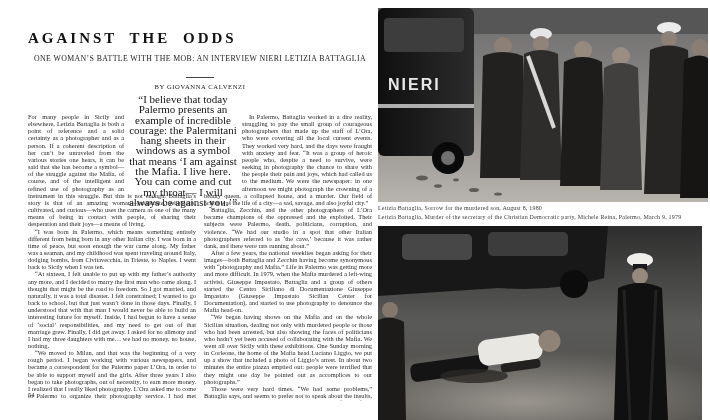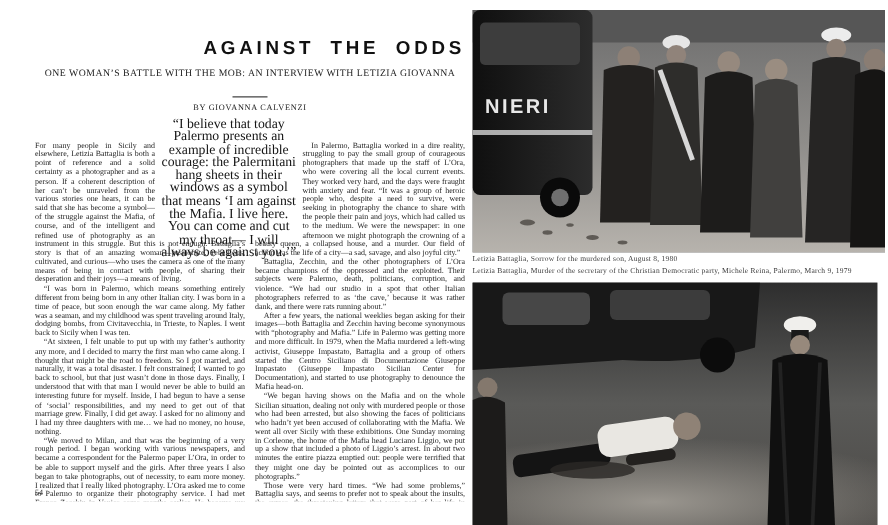--- a/index.html
+++ b/index.html
@@ -6,22 +6,22 @@
   body{
     width:710px;height:420px;overflow:hidden;position:relative;
     background:#ffffff;
     font-family:"Liberation Serif","DejaVu Serif",serif;
     color:#1c1c1c;
     -webkit-font-smoothing:antialiased;
   }
   .abs{position:absolute;}
   
   .article-title{
-    left:28px;top:30px;width:344px;text-align:right;
-    font-family:Liberation Sans, sans-serif;
+    left:28px;top:30px;width:344px;text-align:left;
+    font-family:Liberation Serif, serif;
     font-weight:700;font-size:15px;letter-spacing:3px;word-spacing:6px;color:#111;
   }
   .article-subtitle{
     left:18px;top:54px;width:364px;text-align:center;
     font-size:7.8px;letter-spacing:.4px;color:#222;white-space:nowrap;
   }
   .byline-rule{
     left:186px;top:77px;width:28px;height:0;border-top:1px solid #444;
   }
   .article-byline{
@@ -52,21 +52,21 @@
   .photo-caption{
     left:378px;width:330px;font-size:6px;color:#3a3a3a;letter-spacing:.2px;
   }
   .photo-caption-1{top:205px;}
   .photo-caption-2{top:213.5px;}
 </style>
 </head>
 <body>
 
 <div class="abs article-title">AGAINST THE ODDS</div>
-<div class="abs article-subtitle">ONE WOMAN’S BATTLE WITH THE MOB: AN INTERVIEW WITH LETIZIA GIOVANNA</div>
+<div class="abs article-subtitle">ONE WOMAN’S BATTLE WITH THE MOB: AN INTERVIEW NIERI LETIZIA BATTAGLIA</div>
 <div class="abs byline-rule"></div>
 <div class="abs article-byline">BY GIOVANNA CALVENZI</div>
 
 <div class="abs pull-quote">“I believe that today Palermo presents an example of incredible courage: the Palermitani hang sheets in their windows as a symbol that means ‘I am against the Mafia. I live here. You can come and cut my throat— I will always be against you.’”</div>
 
 <div class="abs text-col text-col-left">
   <div class="quote-spacer-left"></div>
   <p class="no-indent">For many people in Sicily and elsewhere, Letizia Battaglia is both a point of reference and a solid certainty as a photographer and as a person. If a coherent description of her can’t be unraveled from the various stories one hears, it can be said that she has become a symbol—of the struggle against the Mafia, of course, and of the intelligent and refined use of photography as an instrument in this struggle. But this is not enough. Battaglia’s story is that of an amazing woman—passionate, rebellious, cultivated, and curious—who uses the camera as one of the many means of being in contact with people, of sharing their desperation and their joys—a means of living.</p>
   <p>“I was born in Palermo, which means something entirely different from being born in any other Italian city. I was born in a time of peace, but soon enough the war came along. My father was a seaman, and my childhood was spent traveling around Italy, dodging bombs, from Civitavecchia, in Trieste, to Naples. I went back to Sicily when I was ten.</p>
   <p>“At sixteen, I felt unable to put up with my father’s authority any more, and I decided to marry the first man who came along. I thought that might be the road to freedom. So I got married, and naturally, it was a total disaster. I felt constrained; I wanted to go back to school, but that just wasn’t done in those days. Finally, I understood that with that man I would never be able to build an interesting future for myself. Inside, I had begun to have a sense of ‘social’ responsibilities, and my need to get out of that marriage grew. Finally, I did get away. I asked for no alimony and I had my three daughters with me… we had no money, no house, nothing.</p>

